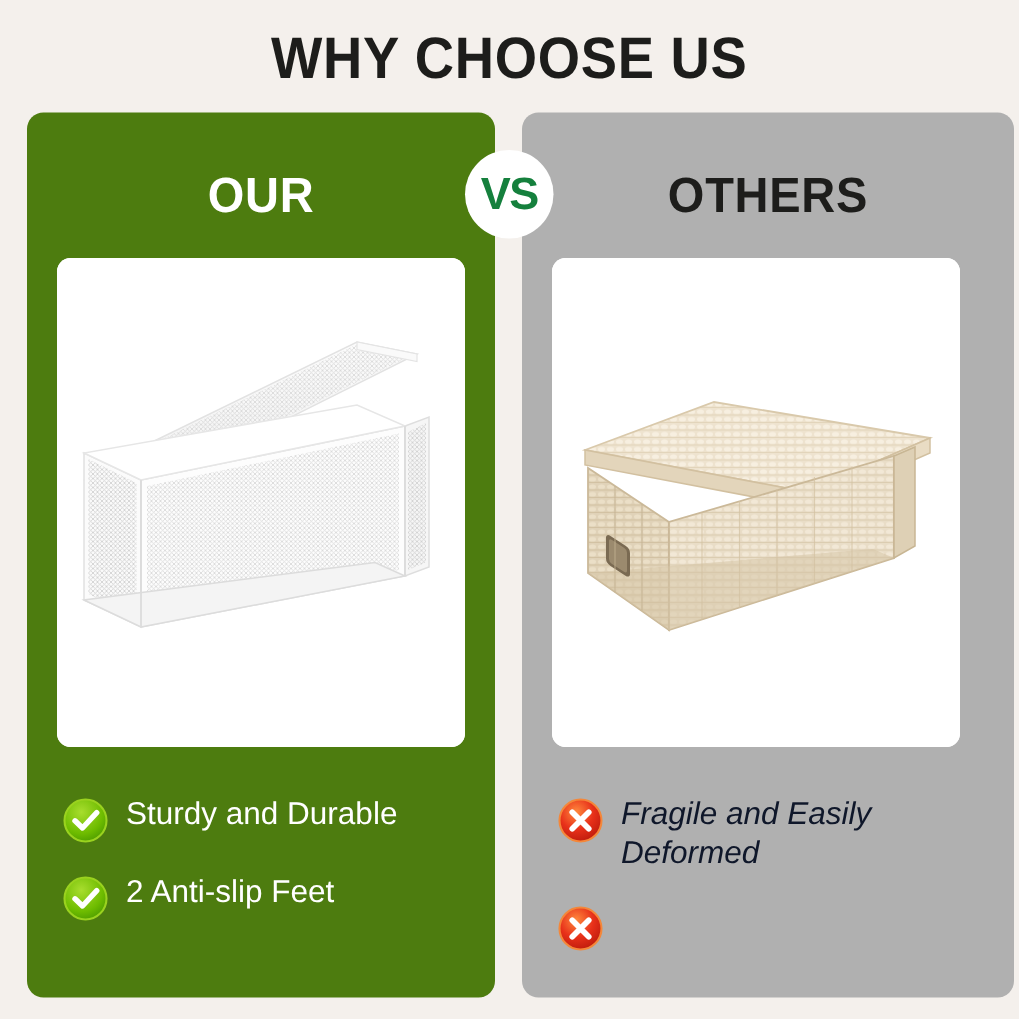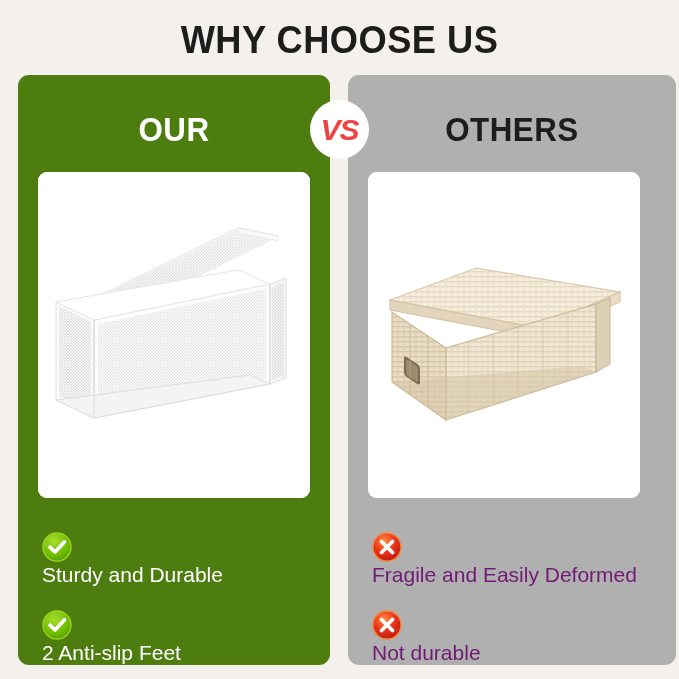--- a/index.html
+++ b/index.html
@@ -80,22 +80,21 @@
     border-radius: 50%;
     background: #ffffff;
     display: flex;
     align-items: center;
     justify-content: center;
     z-index: 5;
   }
   .vs-badge .vs-text {
     font-size: 30px;
     font-weight: bold;
-    font-style: italic;
-    color: #ef4444;
+    color: #15803d;
     font-family: "Liberation Sans", sans-serif;
     letter-spacing: -1px;
     text-align: center;
   }
 
   
   .image-card {
     position: absolute;
     top: 97px;
     left: 20px;
@@ -115,37 +114,36 @@
   .features {
     position: absolute;
     left: 24px;
     top: 455px;
     width: 272px;
   }
   .feature-row {
     display: flex;
     align-items: flex-start;
     margin-bottom: 20px;
-    flex-direction: column;
   }
   .feature-icon {
     flex: 0 0 auto;
     width: 30px;
     height: 30px;
     margin-right: 12px;
     margin-top: 2px;
   }
   .feature-icon svg { display: block; width: 30px; height: 30px; }
   .feature-label {
     font-size: 21px;
     line-height: 26px;
     font-family: "Liberation Sans", sans-serif;
   }
   .panel-our .feature-label { color: #ffffff; }
-  .panel-others .feature-label { color: #701a75; }
+  .panel-others .feature-label { color: #0f172a; font-style: italic; }
 </style>
 </head>
 <body>
 
 <div id="infographic">
 
   <div class="title">WHY CHOOSE US</div>
 
   <div class="panel panel-our">
 
@@ -314,21 +312,20 @@
                 <stop offset="0%" stop-color="#ff8a3d"></stop>
                 <stop offset="45%" stop-color="#e8311a"></stop>
                 <stop offset="100%" stop-color="#a91006"></stop>
               </radialGradient>
             </defs>
             <circle cx="15" cy="15" r="14" fill="url(#gx2)"></circle>
             <circle cx="15" cy="15" r="14" fill="none" stroke="#f4873a" stroke-width="1.4"></circle>
             <path d="M9.5 9.5 L20.5 20.5 M20.5 9.5 L9.5 20.5" stroke="#ffffff" stroke-width="3.8" stroke-linecap="round"></path>
           </svg>
         </span>
-        <span class="feature-label">Not durable</span>
       </div>
     </div>
   </div>
 
   <div class="vs-badge">
     <span class="vs-text">VS</span>
   </div>
 
 </div>
 

